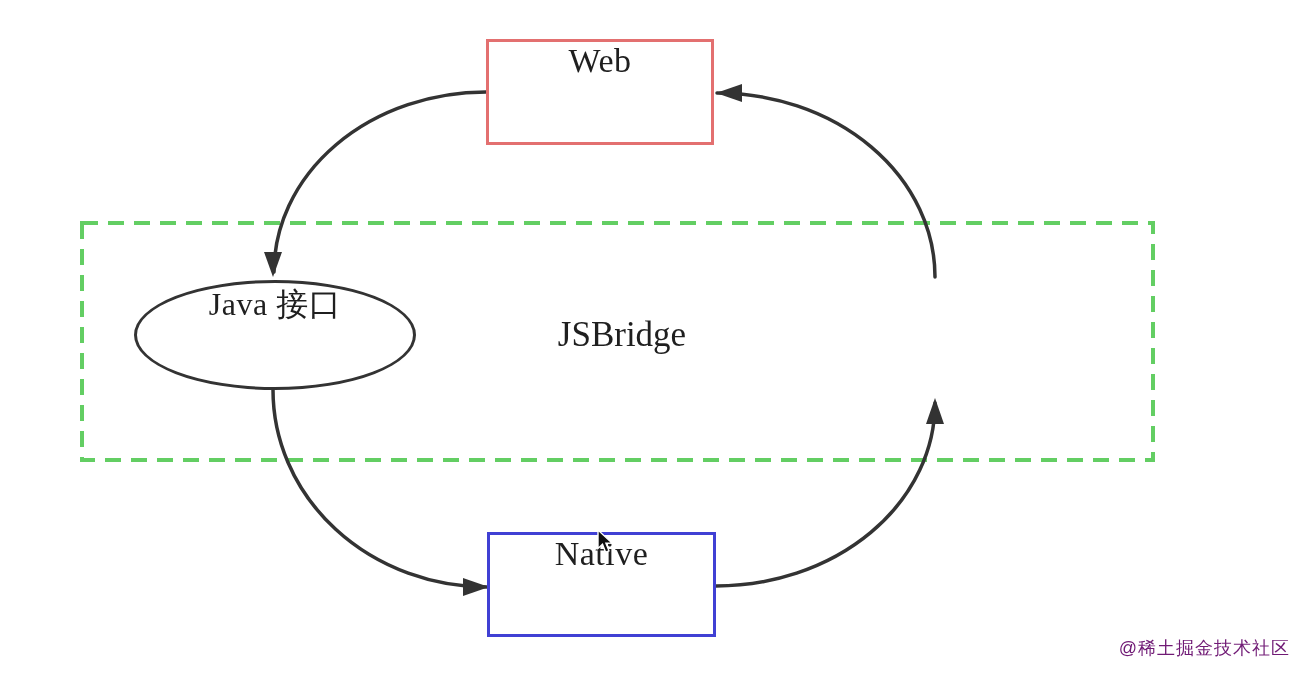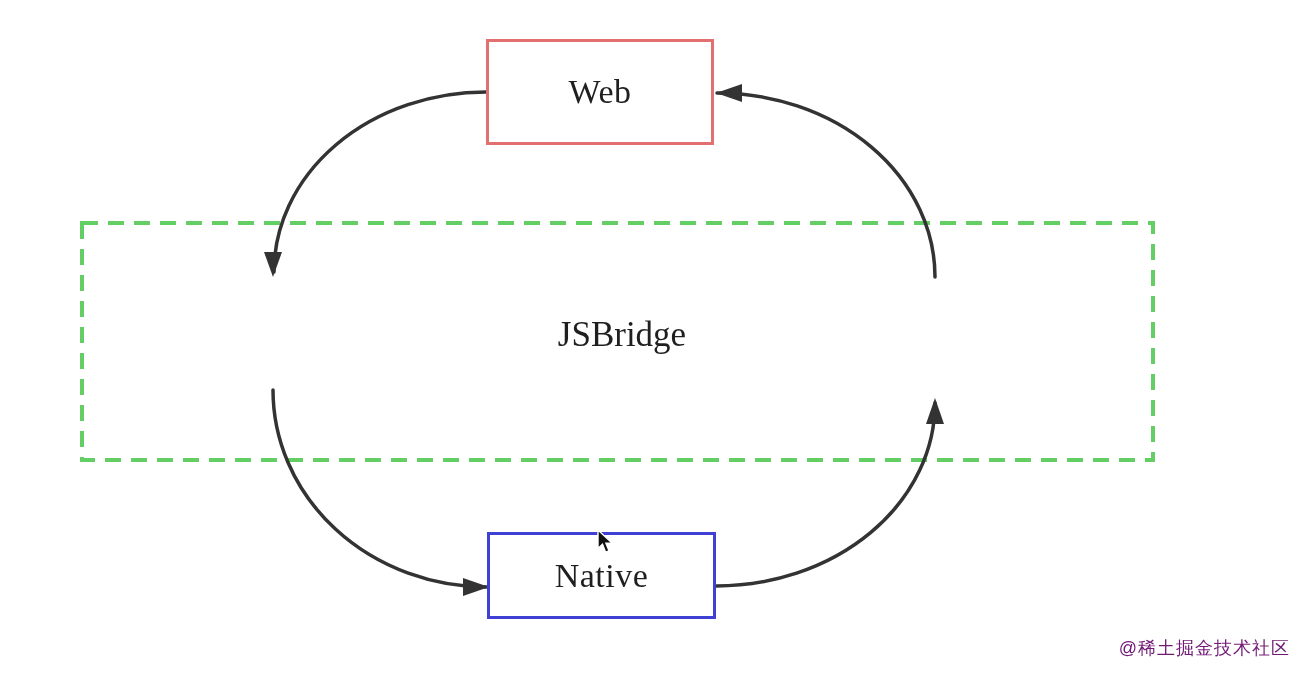--- a/index.html
+++ b/index.html
@@ -34,36 +34,36 @@
     stroke-width: 3.5;
     stroke-linecap: round;
   }
   .arrowhead {
     fill: #333333;
     stroke: none;
   }
   .node {
     position: absolute;
     display: flex;
-    align-items: center;
+    align-items: flex-start;
     justify-content: center;
     background: #ffffff;
     box-sizing: border-box;
     color: #1f1f1f;
     font-size: 34px;
     letter-spacing: 0.5px;
   }
   .rect-node.web {
     left: 486px; top: 39px;
     width: 228px; height: 106px;
     border: 3px solid #e37070;
   }
   .rect-node.native {
     left: 487px; top: 532px;
-    width: 229px; height: 87px;
+    width: 229px; height: 105px;
     border: 3px solid #4040d4;
   }
   .ellipse-node {
     border: 3px solid #333333;
     border-radius: 50%;
     font-size: 32px;
   }
   .ellipse-node.java {
     left: 134px; top: 280px;
     width: 282px; height: 110px;
@@ -116,20 +116,23 @@
     <polygon class="arrowhead" points="926,424 944,424 935,398"></polygon>
 
     <path class="flow-arc" d="M 935 277 A 218 184 0 0 0 717 93"></path>
     <polygon class="arrowhead" points="742,84 742,102 716,93"></polygon>
   </svg>
 
   <div class="node rect-node web">
     <span>Web</span>
   </div>
 
+  <div class="node ellipse-node java">
+    <span>Java 接口</span>
+  </div>
 
   <div class="bridge-label">JSBridge</div>
 
 
   <div class="node rect-node native">
     <span>Native</span>
   </div>
 
   <svg class="cursor-layer" viewBox="0 0 24 28">
     <polygon points="3,2 3,20.5 7.5,16.3 10.6,24.2 14,22.8 10.9,15.2 17,15" fill="#111111" stroke="#ffffff" stroke-width="1.4"></polygon>

